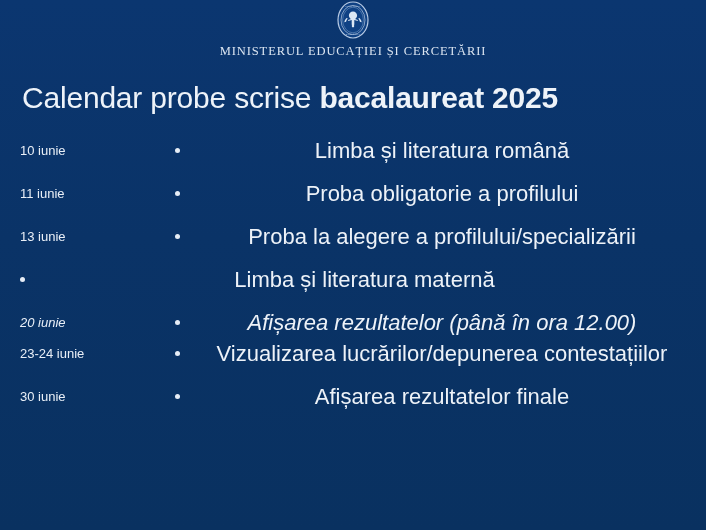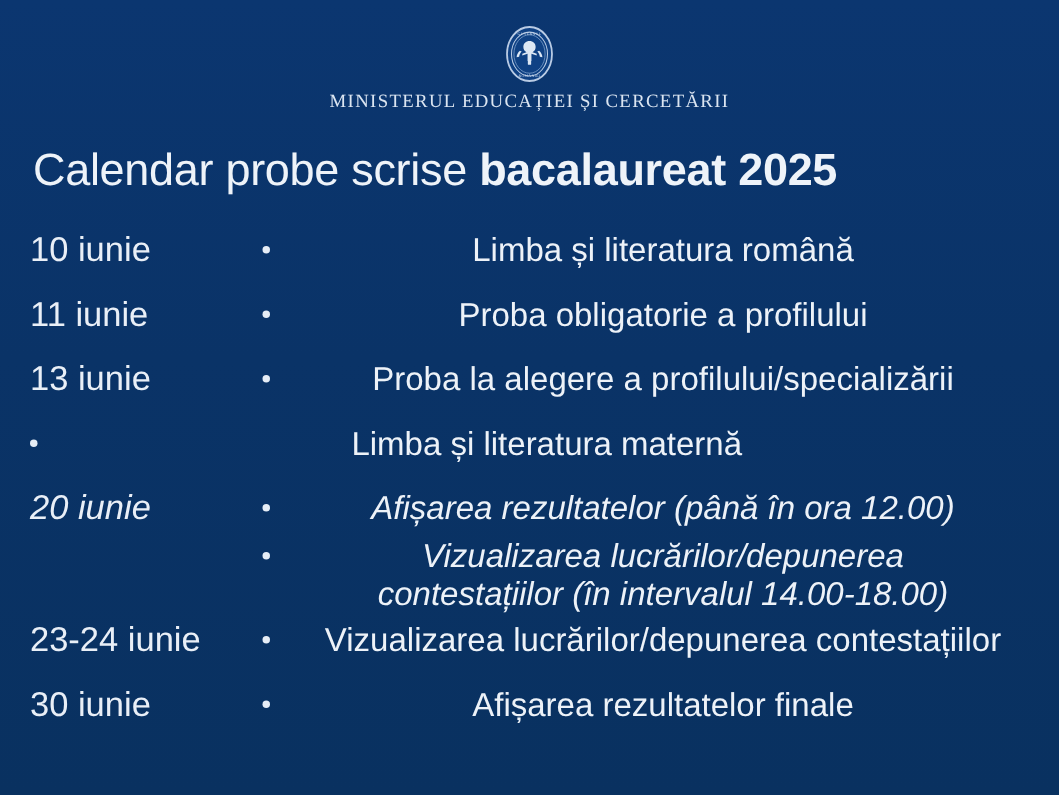--- a/index.html
+++ b/index.html
@@ -19,21 +19,21 @@
     position: relative;
     width: 706px;
     height: 530px;
     background: linear-gradient(180deg, #0b3670 0%, #0a3367 45%, #093160 100%);
     box-sizing: border-box;
     overflow: hidden;
   }
 
   
   .brand {
-    padding-top: 16px;
+    padding-top: 0;
     text-align: center;
   }
   .crest {
     display: block;
     margin: 0 auto;
     width: 40px;
     height: 40px;
   }
   .ministry-name {
     margin-top: 4px;
@@ -65,21 +65,21 @@
   }
   .row {
     display: flex;
     align-items: flex-start;
     margin-bottom: 18px;
   }
   .row.group  { margin-bottom: 6px; font-style: italic; }
 
   .date-cell {
     flex: 0 0 155px;
-    font-size: 23px;
+    font-size: 13px;
     line-height: 25px;
     color: #e9eff7;
     white-space: nowrap;
   }
   .items-cell {
     flex: 1 1 auto;
     min-width: 0;
   }
   .item {
     position: relative;
@@ -165,25 +165,20 @@
           </div>
         </div>
       </div>
       <div class="row group">
         <div class="date-cell">20 iunie</div>
         <div class="items-cell">
           <div class="item">
             <span class="bullet"></span>
             <span class="line">Afișarea rezultatelor (până în ora 12.00)</span>
           </div>
-          <div class="item">
-            <span class="bullet"></span>
-            <span class="line">Vizualizarea lucrărilor/depunerea</span>
-            <span class="line">contestațiilor (în intervalul 14.00-18.00)</span>
-          </div>
         </div>
       </div>
       <div class="row">
         <div class="date-cell">23-24 iunie</div>
         <div class="items-cell">
           <div class="item">
             <span class="bullet"></span>
             <span class="line">Vizualizarea lucrărilor/depunerea contestațiilor</span>
           </div>
         </div>

